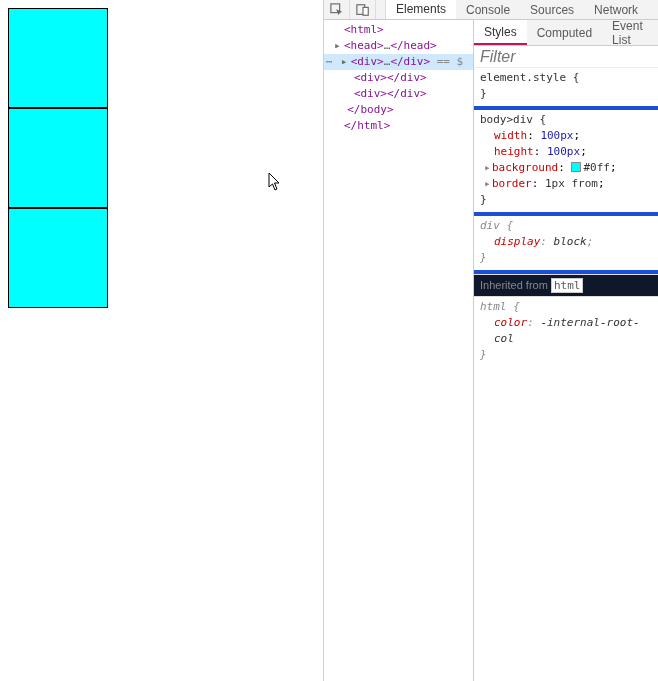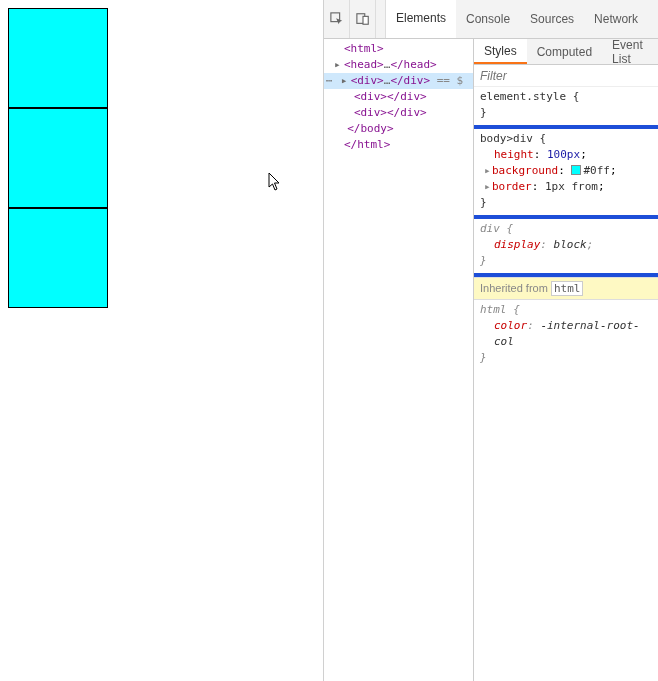--- a/index.html
+++ b/index.html
@@ -41,21 +41,21 @@
     position: absolute;
     left: 323px; top: 0; right: 0; bottom: 0;
     border-left: 1px solid #d0d0d0;
     background: #fff;
     display: flex;
     flex-direction: column;
   }
 
   
   .dt-toolbar {
-    height: 39px;
+    height: 20px;
     border-bottom: 1px solid #ccc;
     display: flex;
     align-items: stretch;
     background: #f3f3f3;
   }
   .dt-iconbtn {
     width: 26px;
     display: flex;
     align-items: center;
     justify-content: center;
@@ -135,34 +135,34 @@
   }
   .styles-tab {
     padding: 0 10px;
     display: flex;
     align-items: center;
     color: #5a5a5a;
     font-size: 12px;
   }
   .styles-tab.active {
     color: #333;
-    border-bottom: 2px solid #f97316;
+    border-bottom: 2px solid #be185d;
     background: #fff;
   }
   .styles-filter {
     height: 22px;
     border-bottom: 1px solid #eee;
     padding: 0 6px;
     display: flex;
     align-items: center;
   }
   .styles-filter input {
     border: none;
     outline: none;
-    font-size: 12px;
+    font-size: 16px;
     width: 100%;
     color: #999;
     font-style: italic;
     background: transparent;
   }
   .styles-rules {
     flex: 1;
     overflow: hidden;
     font-family: Menlo, Consolas, monospace;
     font-size: 11px;
@@ -189,21 +189,21 @@
     width: 10px; height: 10px;
     border: 1px solid #888;
     vertical-align: -1px;
     margin-right: 2px;
   }
   .italic { font-style: italic; color: #888; }
   .italic .prop-name { color: #c80000; font-style: italic; }
   .italic .prop-value { font-style: italic; margin-top: 20px; }
 
   .inherited-bar {
-    background: #fef9c3;
+    background: #0f172a;
     color: #888;
     padding: 2px 6px;
     border-top: 1px solid #ddd;
     border-bottom: 1px solid #ddd;
     font-family: "Segoe UI", Arial, sans-serif;
     font-size: 11px;
   }
   .inherited-bar .link {
     color: #5a5a5a;
     border: 1px solid #ccc;
@@ -286,20 +286,21 @@
       </div>
       <div class="styles-rules">
 
         <div class="rule-block">
           <span class="selector">element.style</span> <span class="brace">{</span><br>
           <span class="brace">}</span>
         </div>
 
         <div class="rule-block">
           <span class="selector">body&gt;div</span> <span class="brace">{</span><br>
+          <div class="prop-line"><span class="prop-name">width</span>: <span class="prop-value"><span class="num">100px</span></span>;</div>
           <div class="prop-line"><span class="prop-name">height</span>: <span class="prop-value"><span class="num">100px</span></span>;</div>
           <div class="prop-line"><span class="prop-caret">▸</span><span class="prop-name">background</span>: <span class="prop-value"><span class="swatch" id="swatch1" style="background: rgb(0, 255, 255);"></span><span>#0ff</span></span>;</div>
           <div class="prop-line"><span class="prop-caret">▸</span><span class="prop-name">border</span>: <span class="prop-value">1px from</span>;</div>
           <span class="brace">}</span>
         </div>
 
         <div class="rule-block italic">
           <span class="selector" style="color:#888">div</span> <span class="brace" style="color:#888">{</span><br>
           <div class="prop-line"><span class="prop-name">display</span>: <span class="prop-value">block</span>;</div>
           <span class="brace" style="color:#888">}</span>

